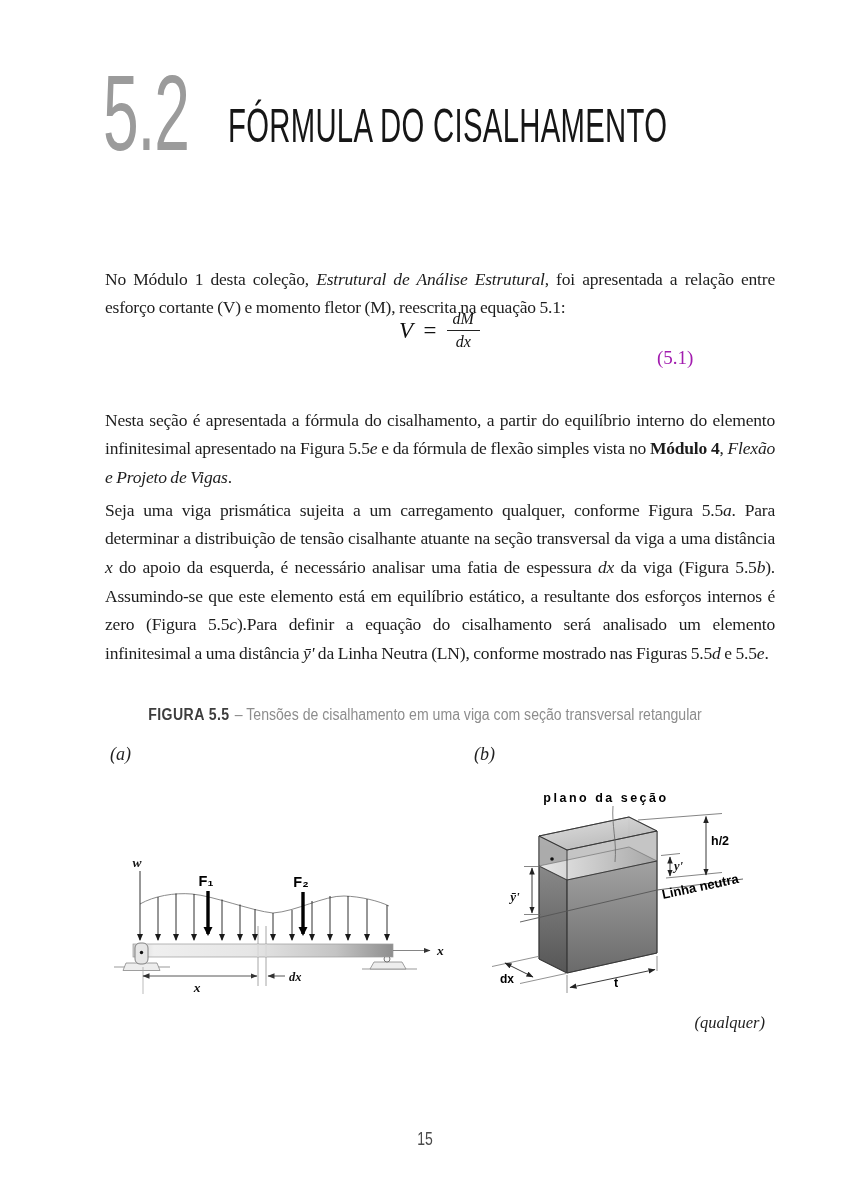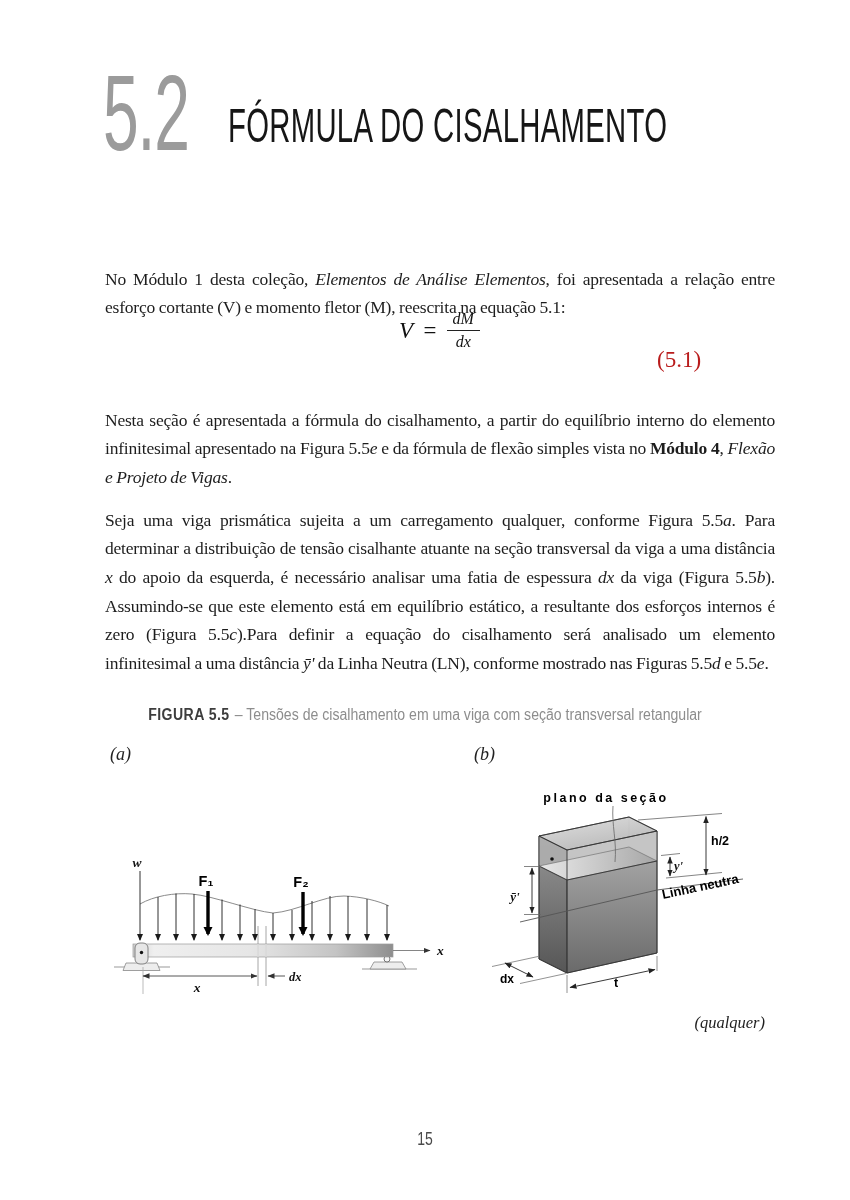--- a/index.html
+++ b/index.html
@@ -11,30 +11,30 @@
            font-size:107px;line-height:0.78;color:#9b9b9b;transform:scaleX(0.60);
            transform-origin:left top;letter-spacing:-2px;}
   .sec-title{position:absolute;left:228px;top:102px;font-family:"Liberation Sans",sans-serif;
            font-size:48px;line-height:1;color:#161616;transform:scaleX(0.61);
            transform-origin:left top;letter-spacing:0.5px;white-space:nowrap;}
 
   
   .para{position:absolute;left:105px;width:670px;text-align:justify;
         font-size:17.5px;line-height:28.7px;color:#1d1d1d;
         letter-spacing:-0.2px;word-spacing:-0.5px;}
-  #p1{top:247px;} #p2{top:388px;} #p3{top:488px;}
+  #p1{top:247px;} #p2{top:388px;} #p3{top:478px;}
   .sg-r{font-style:normal;} .sg-i{font-style:italic;} .sg-b{font-weight:bold;margin-top:8px;}
 
   
   .eq{position:absolute;left:399px;top:310px;display:flex;align-items:center;gap:9px;
       font-style:italic;font-size:23px;color:#111;}
   .eq-frac{display:inline-flex;flex-direction:column;align-items:center;font-size:16px;}
   .eq-num{padding:0 6px 2px;border-bottom:1.4px solid #222;}
   .eq-den{padding-top:2px;}
-  .eq-label{position:absolute;left:657px;top:347px;font-size:23px;color:#b91c1c;}
+  .eq-label{position:absolute;left:657px;top:347px;font-size:19px;color:#a21caf;}
 
   
   .caption{position:absolute;top:706px;left:0;width:850px;text-align:center;
            font-family:"Liberation Sans",sans-serif;font-size:16px;color:#8d8d8d;
            transform:scaleX(0.88);white-space:nowrap;}
   .cap-label{font-weight:bold;color:#3d3d3d;letter-spacing:0.5px;margin-right:6px;}
   .sub-label{position:absolute;font-style:italic;font-size:18px;color:#222;}
   #subA{left:110px;top:744px;} #subB{left:474px;top:744px;}
   .fig-a{position:absolute;left:100px;top:833px;width:370px;height:175px;}
   .fig-b{position:absolute;left:475px;top:775px;width:315px;height:230px;}
@@ -49,21 +49,21 @@
   .thin{stroke:#999;stroke-width:1;}
 </style>
 </head>
 <body>
 
 <div class="page">
 
   <div class="sec-num">5.2</div>
   <div class="sec-title">FÓRMULA DO CISALHAMENTO</div>
 
-  <p class="para" id="p1"><span class="sg-r">No Módulo 1 desta coleção, </span><span class="sg-i">Elementos de Análise Elementos</span><span class="sg-r">, foi apresentada a relação entre esforço cortante (V) e momento fletor (M), reescrita na equação 5.1:</span></p>
+  <p class="para" id="p1"><span class="sg-r">No Módulo 1 desta coleção, </span><span class="sg-i">Estrutural de Análise Estrutural</span><span class="sg-r">, foi apresentada a relação entre esforço cortante (V) e momento fletor (M), reescrita na equação 5.1:</span></p>
 
   <div class="eq">
     <span>V</span>
     <span>=</span>
     <span class="eq-frac">
       <span class="eq-num">dM</span>
       <span class="eq-den">dx</span>
     </span>
   </div>
   <div class="eq-label">(5.1)</div>

